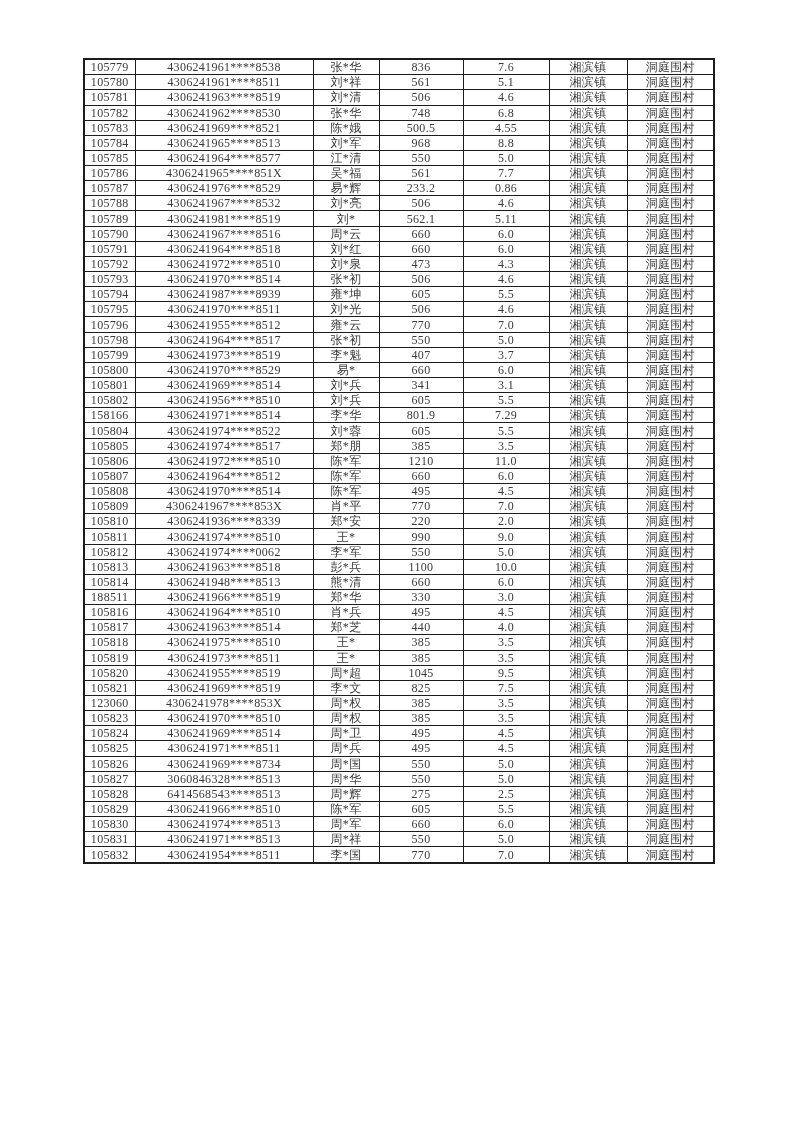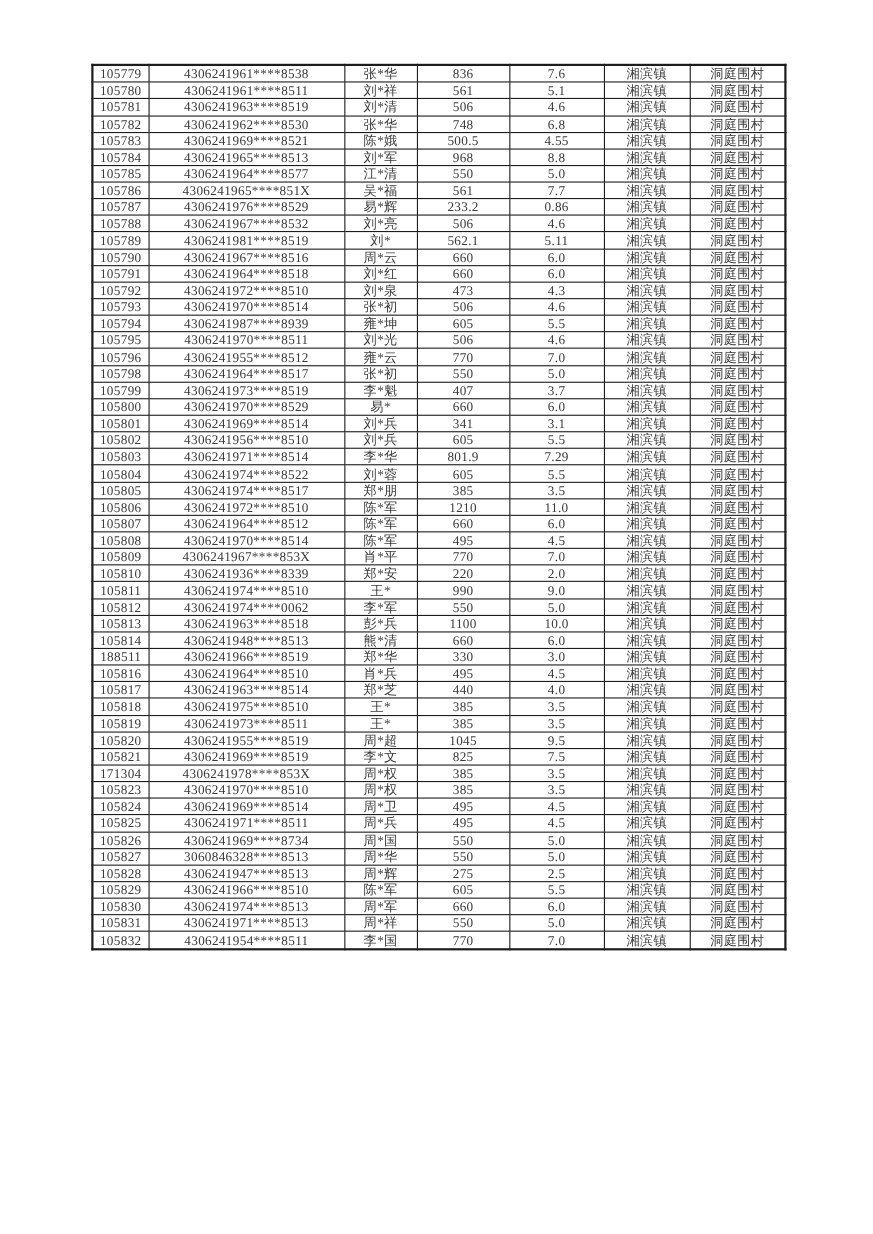--- a/index.html
+++ b/index.html
@@ -257,21 +257,21 @@
         <tr>
           <td>105802</td>
           <td>4306241956****8510</td>
           <td>刘*兵</td>
           <td>605</td>
           <td>5.5</td>
           <td>湘滨镇</td>
           <td>洞庭围村</td>
         </tr>
         <tr>
-          <td>105803</td>
+          <td>158166</td>
           <td>4306241971****8514</td>
           <td>李*华</td>
           <td>801.9</td>
           <td>7.29</td>
           <td>湘滨镇</td>
           <td>洞庭围村</td>
         </tr>
         <tr>
           <td>105804</td>
           <td>4306241974****8522</td>
@@ -428,21 +428,21 @@
         <tr>
           <td>105821</td>
           <td>4306241969****8519</td>
           <td>李*文</td>
           <td>825</td>
           <td>7.5</td>
           <td>湘滨镇</td>
           <td>洞庭围村</td>
         </tr>
         <tr>
-          <td>171304</td>
+          <td>123060</td>
           <td>4306241978****853X</td>
           <td>周*权</td>
           <td>385</td>
           <td>3.5</td>
           <td>湘滨镇</td>
           <td>洞庭围村</td>
         </tr>
         <tr>
           <td>105823</td>
           <td>4306241970****8510</td>
@@ -483,21 +483,21 @@
           <td>105827</td>
           <td>3060846328****8513</td>
           <td>周*华</td>
           <td>550</td>
           <td>5.0</td>
           <td>湘滨镇</td>
           <td>洞庭围村</td>
         </tr>
         <tr>
           <td>105828</td>
-          <td>4306241947****8513</td>
+          <td>6414568543****8513</td>
           <td>周*辉</td>
           <td>275</td>
           <td>2.5</td>
           <td>湘滨镇</td>
           <td>洞庭围村</td>
         </tr>
         <tr>
           <td>105829</td>
           <td>4306241966****8510</td>
           <td>陈*军</td>

